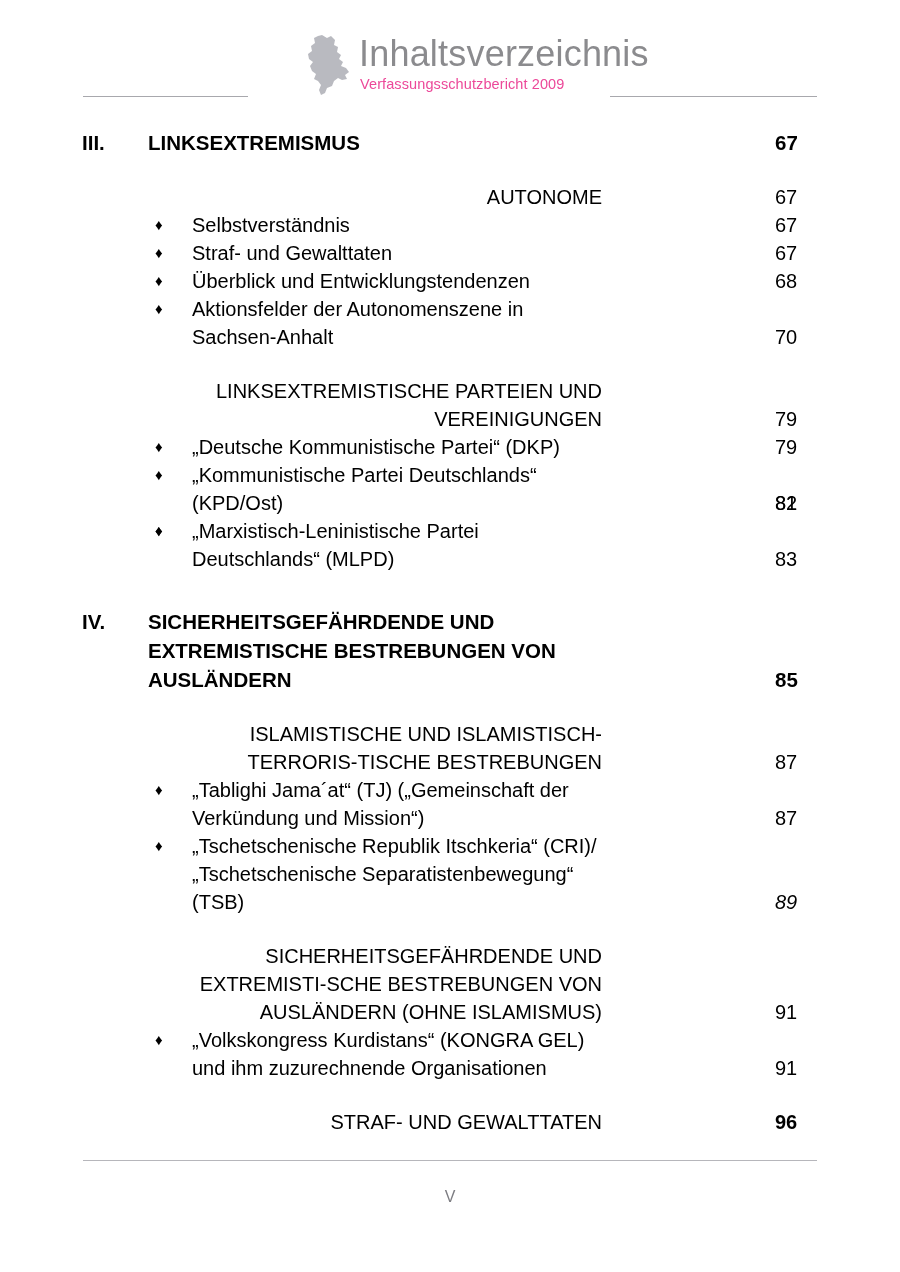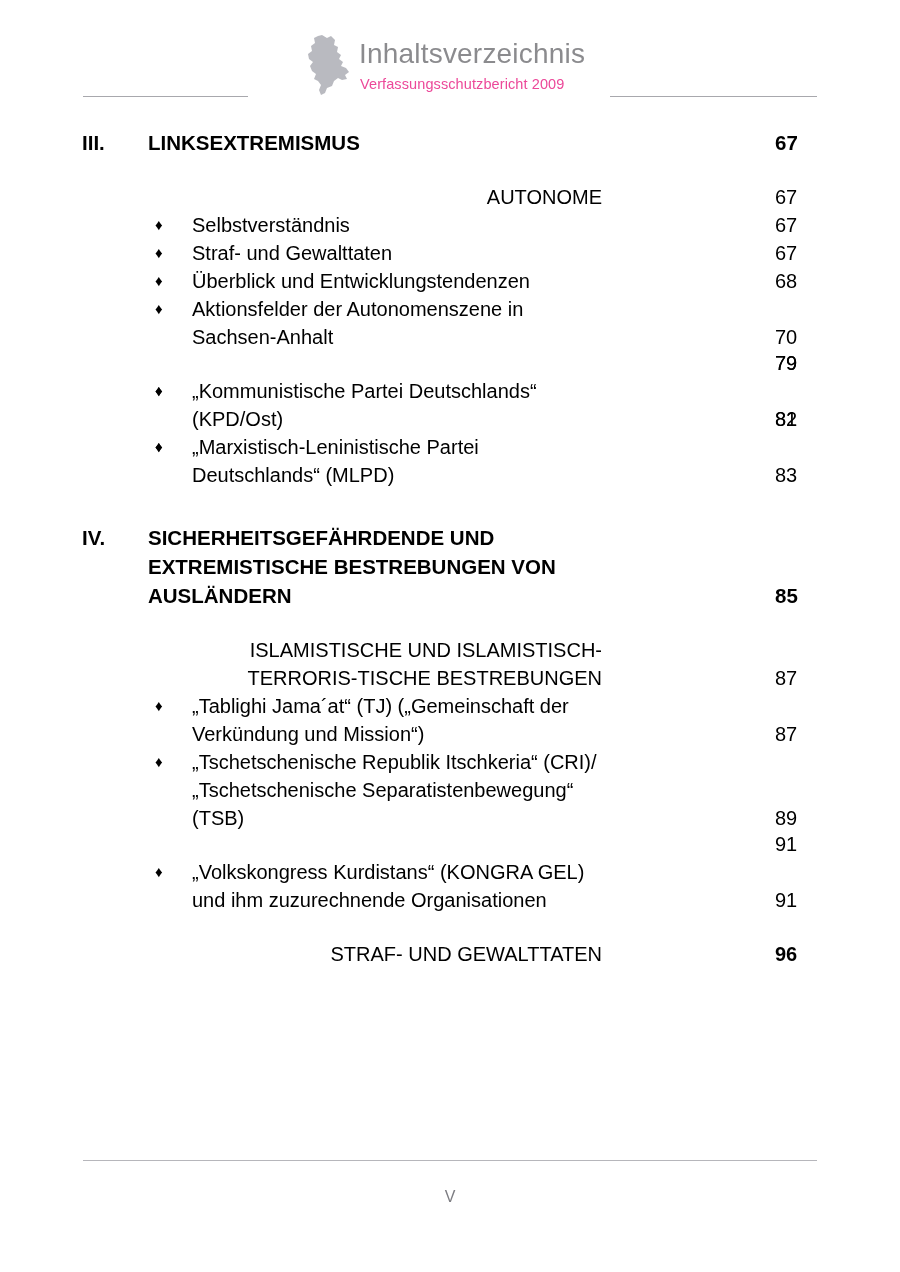--- a/index.html
+++ b/index.html
@@ -35,21 +35,21 @@
   .state-logo {
     width: 46px;
     height: 62px;
     margin-right: 8px;
     flex: 0 0 auto;
   }
   .header-texts {
     display: block;
   }
   .doc-title {
-    font-size: 28px;
+    font-size: 36px;
     font-weight: normal;
     color: #8b8b8e;
     line-height: 40px;
     letter-spacing: 0.2px;
     white-space: nowrap;
   }
   .doc-subtitle {
     font-size: 14.5px;
     color: #ec4899;
     line-height: 18px;
@@ -217,24 +217,26 @@
       <span class="label">Überblick und Entwicklungstendenzen</span>
       <span class="pnum" style="bottom: 0px;">68</span>
     </div>
     <div class="row entry">
       <span class="bullet">♦</span>
       <span class="label">Aktionsfelder der Autonomenszene in Sachsen-Anhalt</span>
       <span class="pnum" style="bottom: 0px;">70</span>
     </div>
     <div class="gap-md"></div>
     <div class="row section">
+      <span class="label">LINKSEXTREMISTISCHE PARTEIEN UND VEREINIGUNGEN</span>
       <span class="pnum" style="bottom: 0px;">79</span>
     </div>
     <div class="row entry">
       <span class="bullet">♦</span>
+      <span class="label">„Deutsche Kommunistische Partei“ (DKP)</span>
       <span class="pnum" style="bottom: 0px;">79</span>
     </div>
     <div class="row entry">
       <span class="bullet">♦</span>
       <span class="label">„Kommunistische Partei Deutschlands“ (KPD/Ost)</span>
       <span class="pnum" style="bottom: 0px;">81</span>
     </div>
     <div class="row entry">
       <span class="bullet">♦</span>
       <span class="pnum" style="bottom: 0px;">82</span>
@@ -256,24 +258,25 @@
       <span class="pnum" style="bottom: 0px;">87</span>
     </div>
     <div class="row entry">
       <span class="bullet">♦</span>
       <span class="label">„Tablighi Jama´at“ (TJ) („Gemeinschaft der Verkündung und Mission“)</span>
       <span class="pnum" style="bottom: 0px;">87</span>
     </div>
     <div class="row entry">
       <span class="bullet">♦</span>
       <span class="label">„Tschetschenische Republik Itschkeria“ (CRI)/ „Tschetschenische Separatistenbewegung“ (TSB)</span>
-      <span class="pnum" style="bottom: 0px;">89</span>
-    </div>
-    <div class="gap-md"></div>
-    <div class="row section">
+      <span class="pnum" style="bottom: 0px; font-style: italic;">89</span>
+    </div>
+    <div class="gap-md"></div>
+    <div class="row section">
+      <span class="label">SICHERHEITSGEFÄHRDENDE UND EXTREMISTI-SCHE BESTREBUNGEN VON AUSLÄNDERN (OHNE ISLAMISMUS)</span>
       <span class="pnum" style="bottom: 0px;">91</span>
     </div>
     <div class="row entry">
       <span class="bullet">♦</span>
       <span class="label">„Volkskongress Kurdistans“ (KONGRA GEL) und ihm zuzurechnende Organisationen</span>
       <span class="pnum" style="bottom: 0px;">91</span>
     </div>
     <div class="gap-md"></div>
     <div class="row section">
       <span class="label">STRAF- UND GEWALTTATEN</span>

